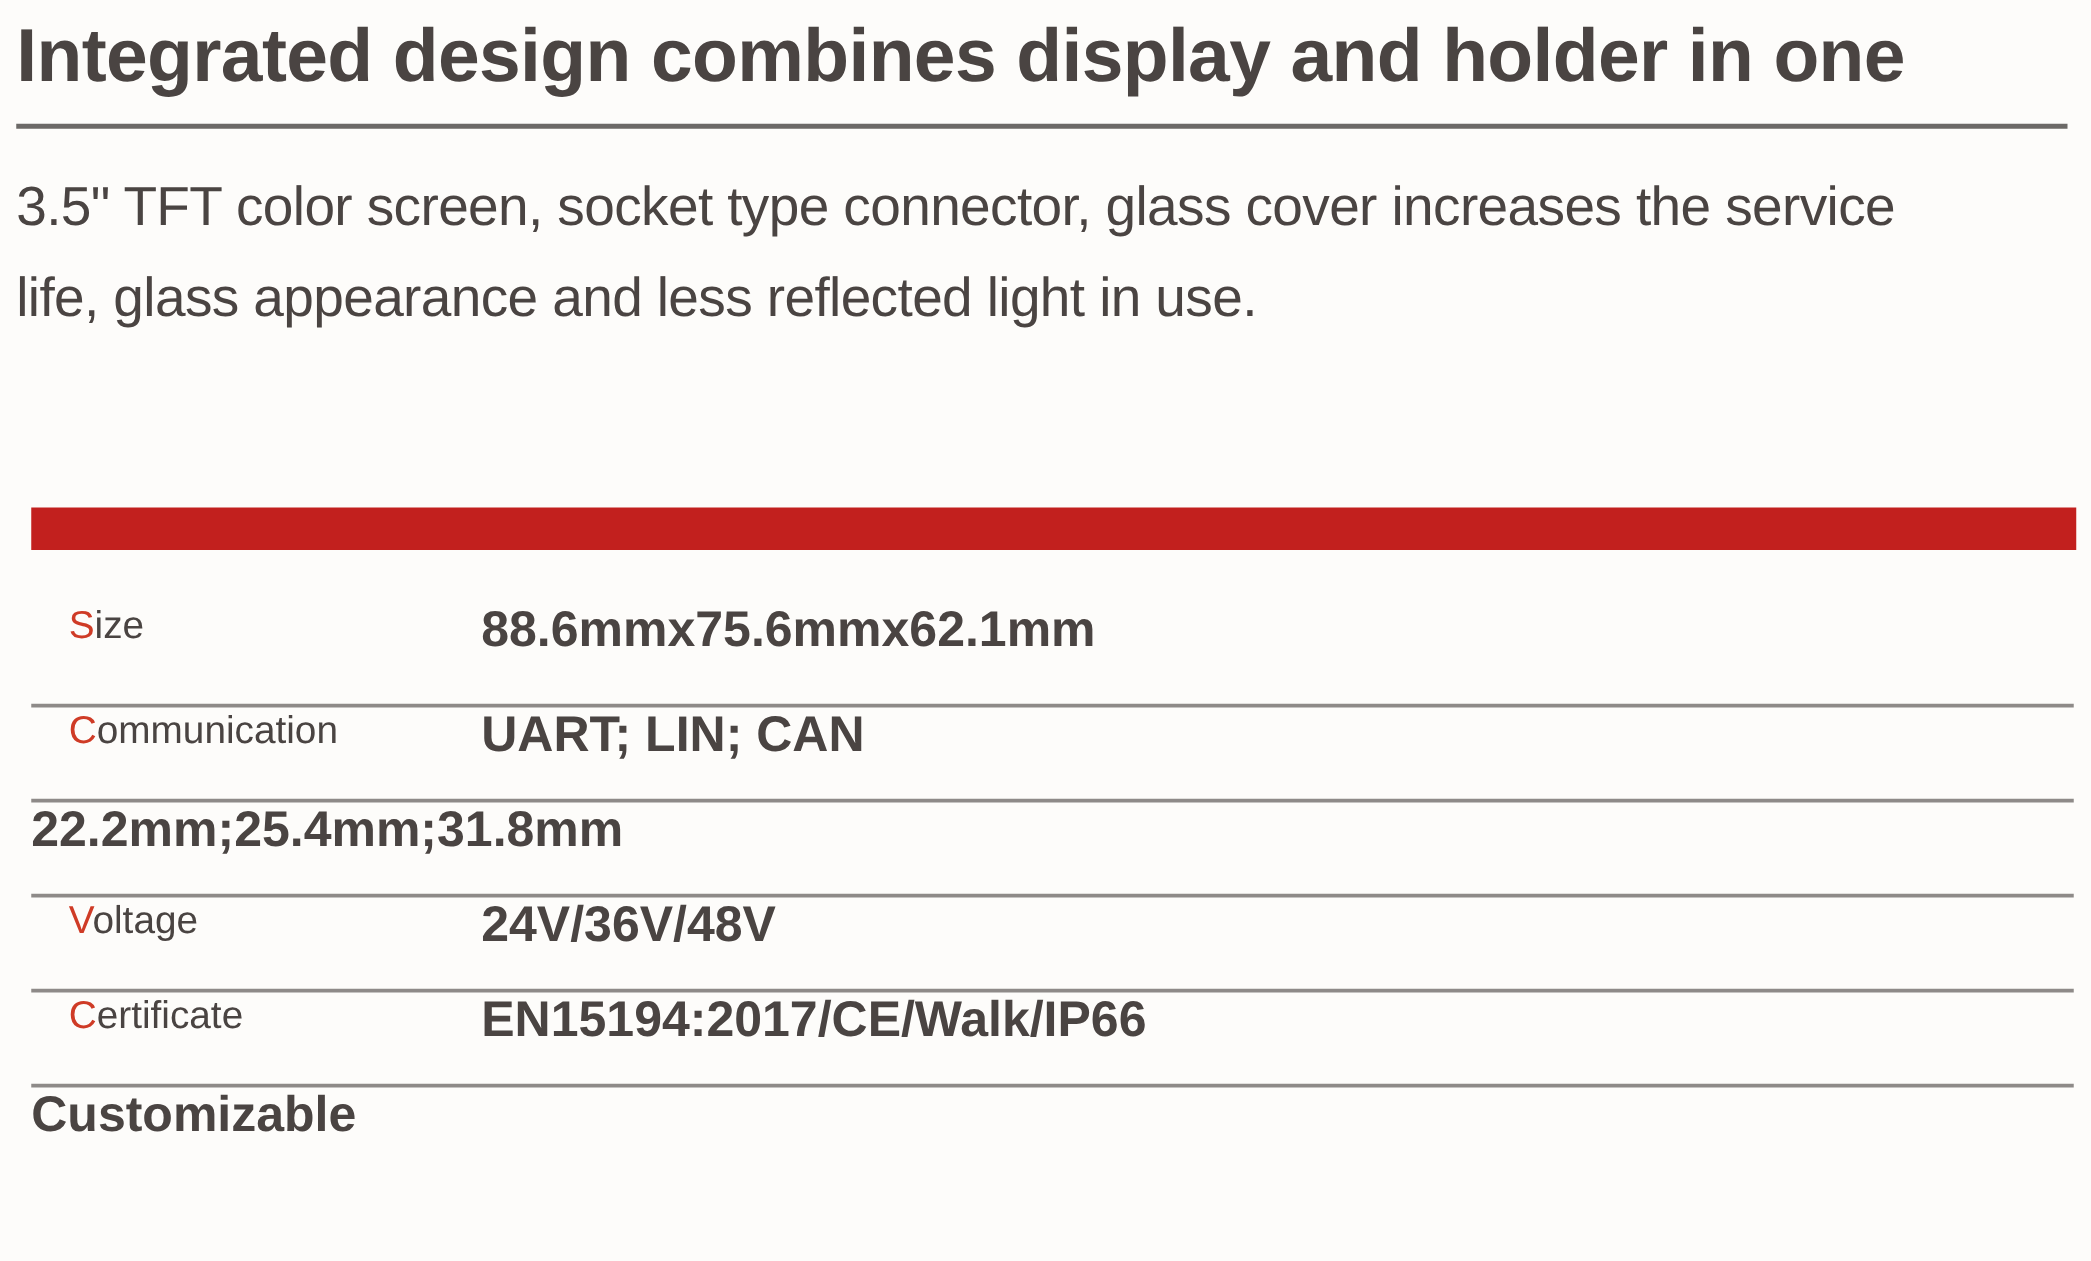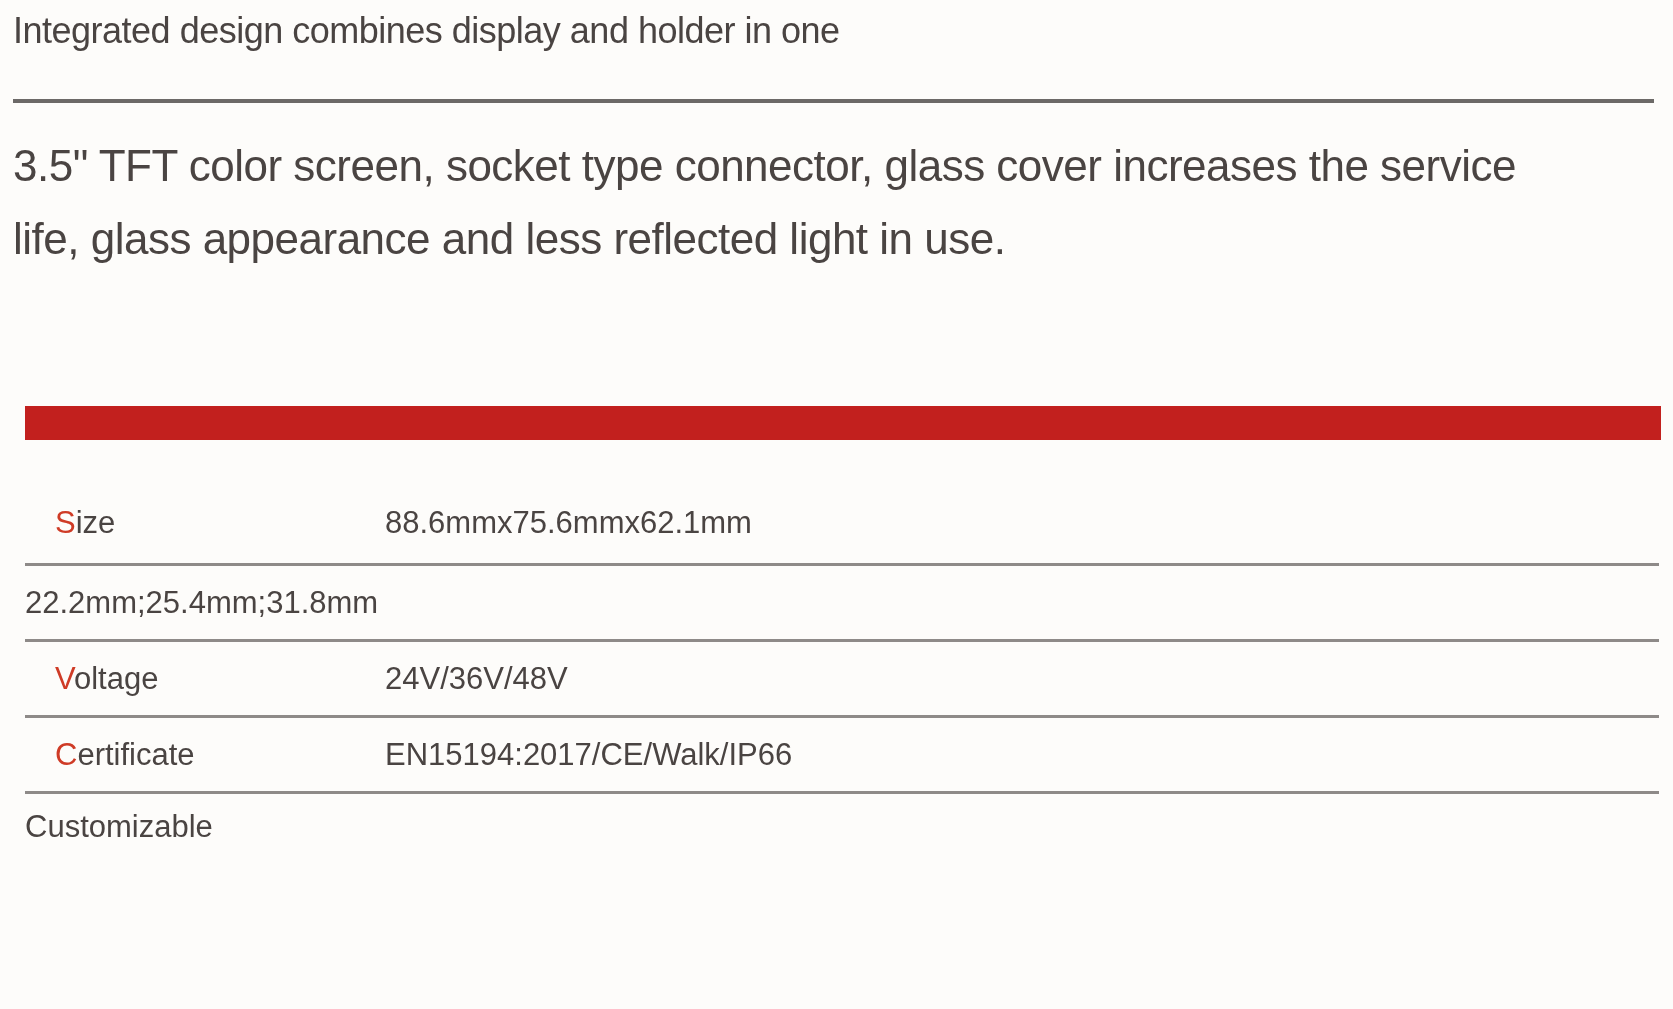--- a/index.html
+++ b/index.html
@@ -21,22 +21,22 @@
   }
   .page {
     position: relative;
     width: 1673px;
     height: 1009px;
   }
   .page-title {
     position: absolute;
     left: 13px;
     top: 10px;
-    font-size: 36px;
-    font-weight: 400;
+    font-size: 60px;
+    font-weight: 700;
     letter-spacing: -0.5px;
     white-space: nowrap;
   }
   .title-divider {
     position: absolute;
     left: 13px;
     top: 99px;
     width: 1641px;
     height: 4px;
     background: var(--title-divider);
@@ -60,42 +60,42 @@
     background: var(--accent-bar);
   }
   .spec-table {
     position: absolute;
     left: 25px;
     top: 440px;
     width: 1634px;
   }
   .spec-row {
     display: flex;
-    align-items: center;
     height: 76px;
     border-bottom: 3px solid var(--row-divider);
   }
   .spec-row.first {
     height: 126px;
     padding-top: 42px;
   }
   .spec-row.last {
     height: 66px;
     border-bottom: none;
   }
   .spec-label {
     flex: 0 0 360px;
     padding-left: 30px;
     font-size: 31px;
     white-space: nowrap;
   }
   .spec-value {
     flex: 1 1 auto;
-    font-size: 31px;
+    font-size: 40px;
     white-space: nowrap;
+    font-weight: bold;
   }
   .accent { color: var(--accent-letter); }
 </style>
 </head>
 <body>
 
 <div class="page">
 
   <h1 class="page-title">Integrated design combines display and holder in one</h1>
 
@@ -109,20 +109,24 @@
   <div class="red-bar"></div>
 
   <div class="spec-table">
 
     <div class="spec-row first">
       <div class="spec-label js-accent-first"><span class="accent">S</span>ize</div>
       <div class="spec-value">88.6mmx75.6mmx62.1mm</div>
     </div>
 
 
+    <div class="spec-row">
+      <div class="spec-label js-accent-first"><span class="accent">C</span>ommunication</div>
+      <div class="spec-value">UART; LIN; CAN</div>
+    </div>
 
     <div class="spec-row">
       <div class="spec-value">22.2mm;25.4mm;31.8mm</div>
     </div>
 
     <div class="spec-row">
       <div class="spec-label js-accent-first"><span class="accent">V</span>oltage</div>
       <div class="spec-value">24V/36V/48V</div>
     </div>
 

